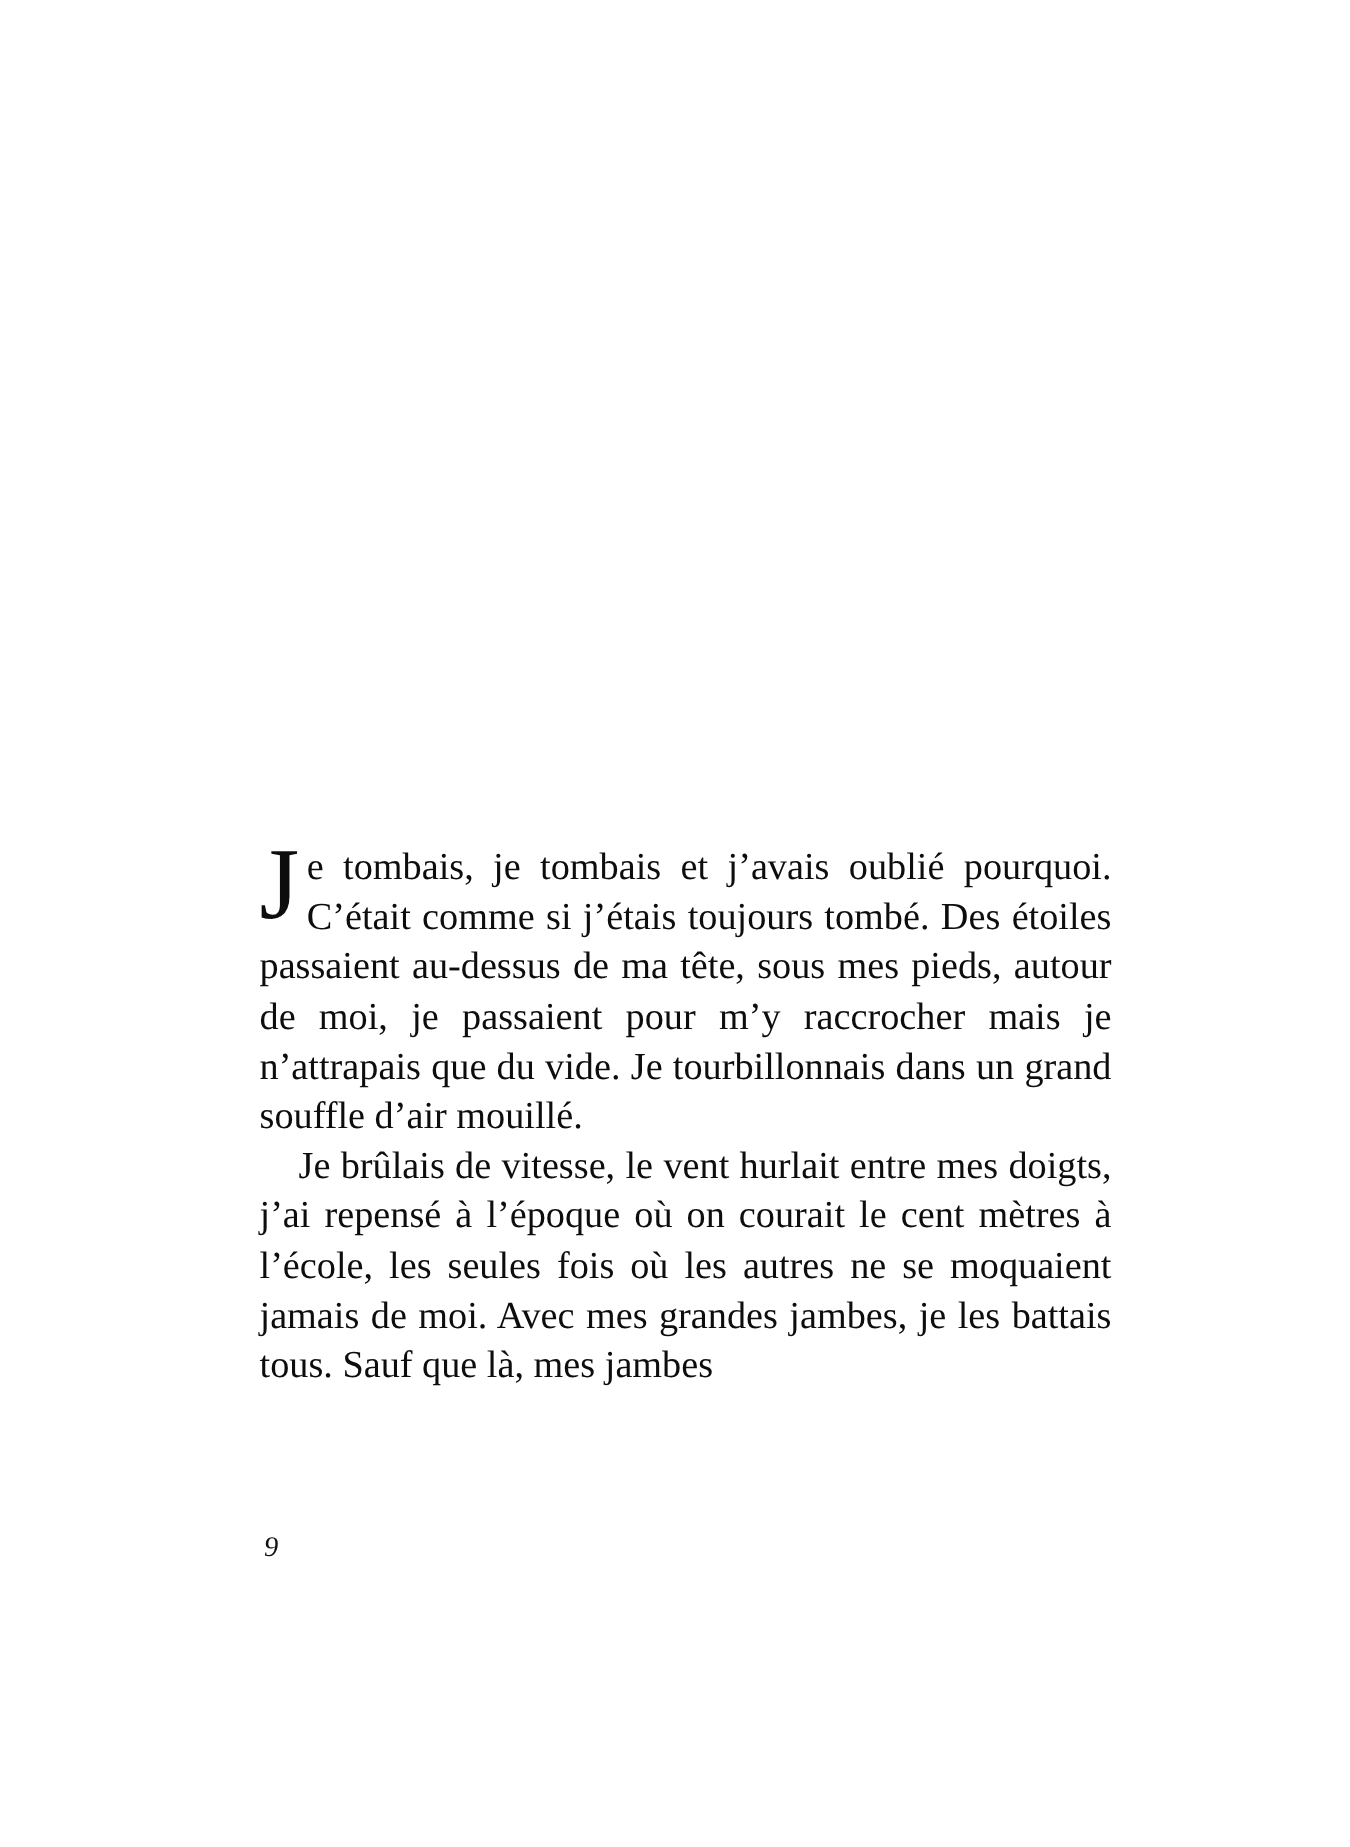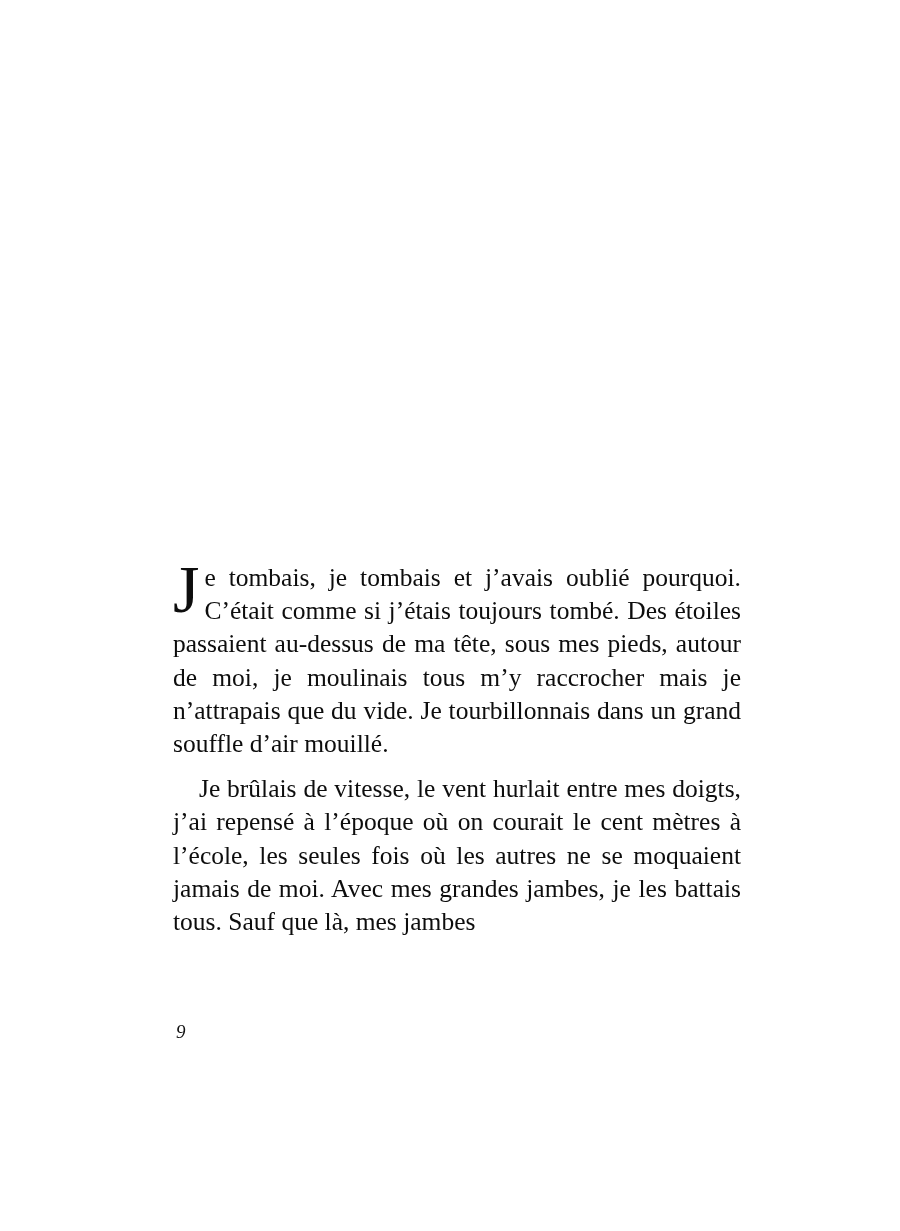--- a/index.html
+++ b/index.html
@@ -60,21 +60,21 @@
     line-height: 0.79;
     padding-top: 2px;
     padding-right: 5px;
     margin-left: 0px;
     color: #0d0d0d;
     font-weight: normal;
   }
 
   .paragraph-indented {
     text-indent: 26px;
-    margin-top: 12px;
+    margin-top: 0;
   }
 
   
   .page-number {
     position: absolute;
     left: 176px;
     top: 1022px;
     font-size: 19px;
     font-style: italic;
     line-height: 1;
@@ -82,21 +82,21 @@
     font-family: "Liberation Serif", "DejaVu Serif", serif;
   }
 </style>
 </head>
 <body>
 
 <div class="page">
 
   <div class="text-block">
 
-    <p class="body-paragraph paragraph-opening"><span class="drop-cap">J</span><span>e tombais, je tombais et j’avais oublié pourquoi. C’était comme si j’étais toujours tombé. Des étoiles passaient au-dessus de ma tête, sous mes pieds, autour de moi, je moulinais tous m’y raccrocher mais je n’attrapais que du vide. Je tourbillonnais dans un grand souffle d’air mouillé.</span></p>
+    <p class="body-paragraph paragraph-opening"><span class="drop-cap">J</span><span>e tombais, je tombais et j’avais oublié pourquoi. C’était comme si j’étais toujours tombé. Des étoiles passaient au-dessus de ma tête, sous mes pieds, autour de moi, je passaient pour m’y raccrocher mais je n’attrapais que du vide. Je tourbillonnais dans un grand souffle d’air mouillé.</span></p>
 
     <p class="body-paragraph paragraph-indented">Je brûlais de vitesse, le vent hurlait entre mes doigts, j’ai repensé à l’époque où on courait le cent mètres à l’école, les seules fois où les autres ne se moquaient jamais de moi. Avec mes grandes jambes, je les battais tous. Sauf que là, mes jambes</p>
 
   </div>
 
   <div class="page-number">9</div>
 
 </div>
 
 </body></html>

